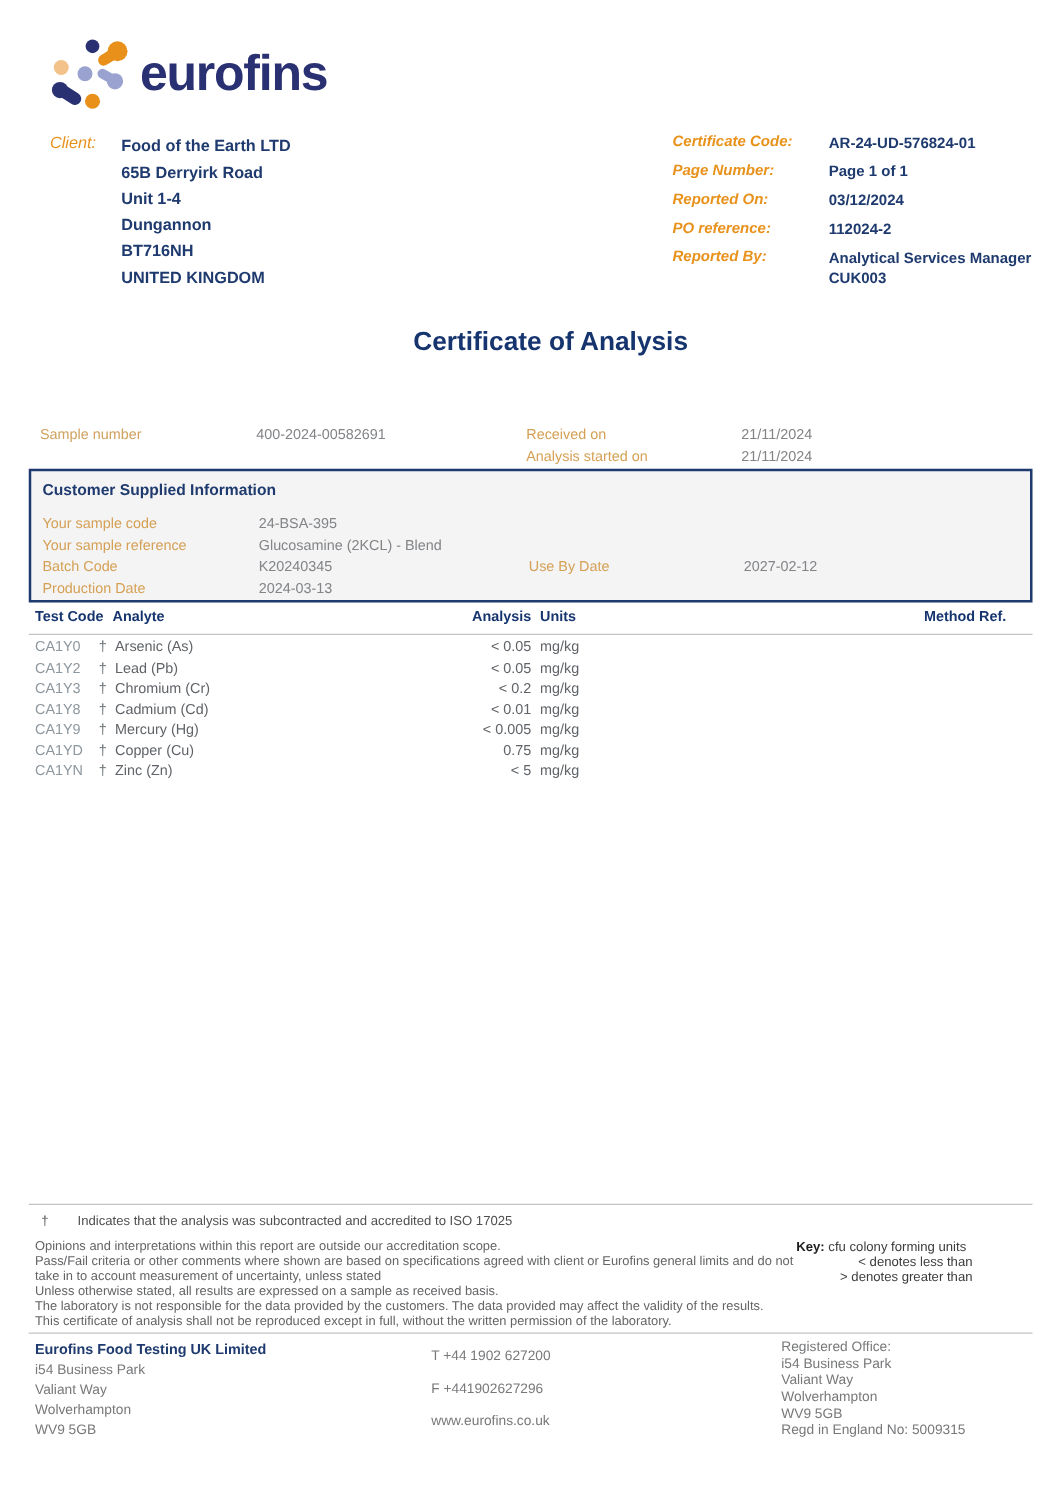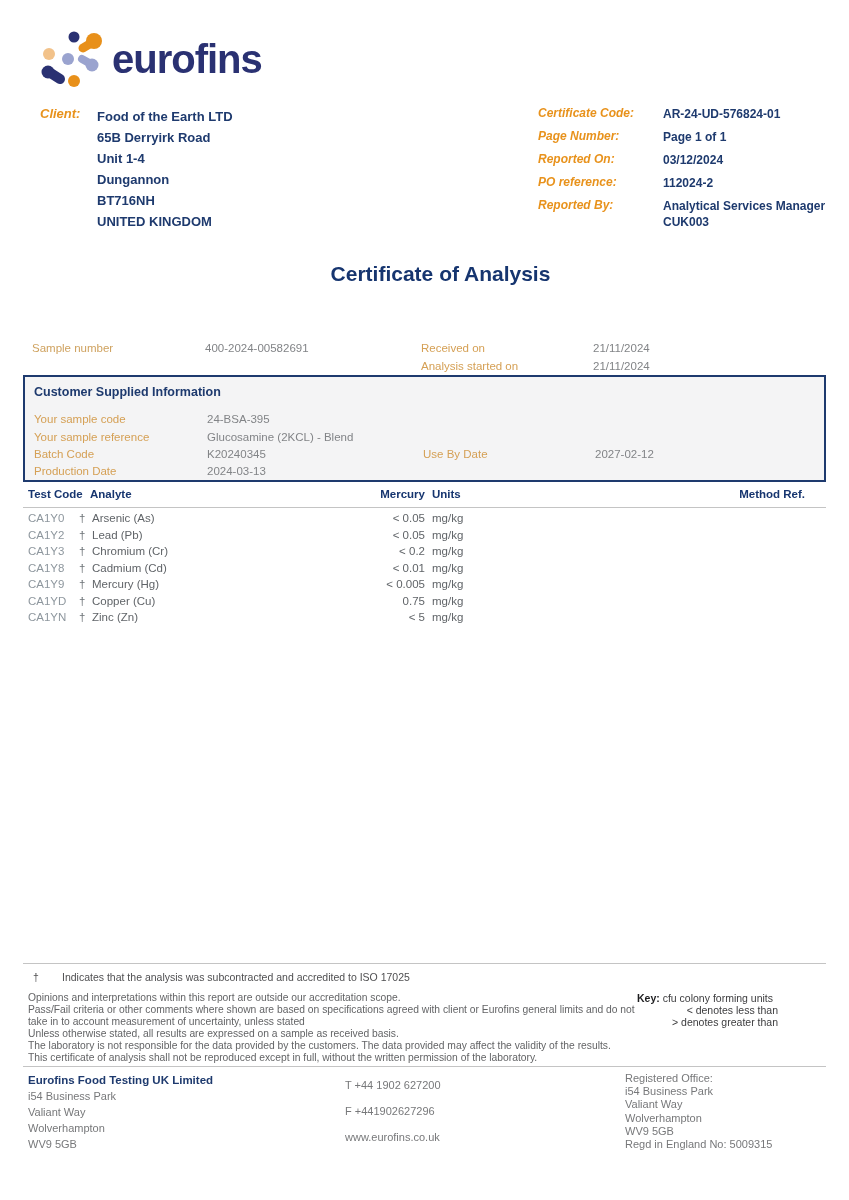--- a/index.html
+++ b/index.html
@@ -8,21 +8,21 @@
   .page {
     position:relative; width:849px; height:1200px; background:#ffffff;
     overflow:hidden; margin:0 auto;padding-left:35px;
   }
   
   .logo { position:absolute; left:38px; top:28px; display:flex; align-items:center; }
   .logo-dots { width:68px; height:62px; }
   .logo-text { font-size:40px; font-weight:bold; color:#2a3172; letter-spacing:-1px; margin-left:6px; line-height:62px; }
 
   
-  .client-label { position:absolute; left:40px; top:106px; font-size:13px; font-weight:bold; font-style:italic; color:#e8921c; }
+  .client-label { position:absolute; left:40px; top:106px; font-size:13px; font-weight:normal; font-style:italic; color:#e8921c; }
   .client-lines { position:absolute; left:97px; top:106px; font-size:13px; font-weight:bold; color:#1e3a6e; line-height:21px; }
 
   
   .meta { position:absolute; left:490px; top:106px; width:340px; font-size:12px;margin-left:48px; }
   .meta-row { display:flex; margin-bottom:7px; }
   .meta-label { width:125px; font-weight:bold; font-style:italic; color:#e8921c; flex:0 0 auto; }
   .meta-value { font-weight:bold; color:#1e3a6e; line-height:16px; }
 
   
   .doc-title { position:absolute; left:16px; top:262px; width:100%; text-align:center; font-size:21px; font-weight:bold; color:#16356f; }
@@ -160,21 +160,21 @@
     </div>
     <div class="cust-row" style="top:88px; left:0; width:100%">
       <span class="pos-a lbl-tan" style="left:9px; color:#d5a055">Production Date</span>
       <span class="pos-a val-gray" style="left:182px">2024-03-13</span>
     </div>
   </div>
 
   <div class="tbl-head">
     <span class="pos-a" style="left:28px">Test Code</span>
     <span class="pos-a" style="left:90px">Analyte</span>
-    <span class="col-results">Mercury</span>
+    <span class="col-results">Analysis</span>
     <span class="col-units">Units</span>
     <span class="col-method">Method Ref.</span>
   </div>
   <div class="hr-thin hr-head"></div>
 
   <div class="tbl-body">
     <div class="t-row">
       <span class="t-code">CA1Y0</span>
       <span class="t-flag">†</span>
       <span class="t-analyte">Arsenic (As)</span>

